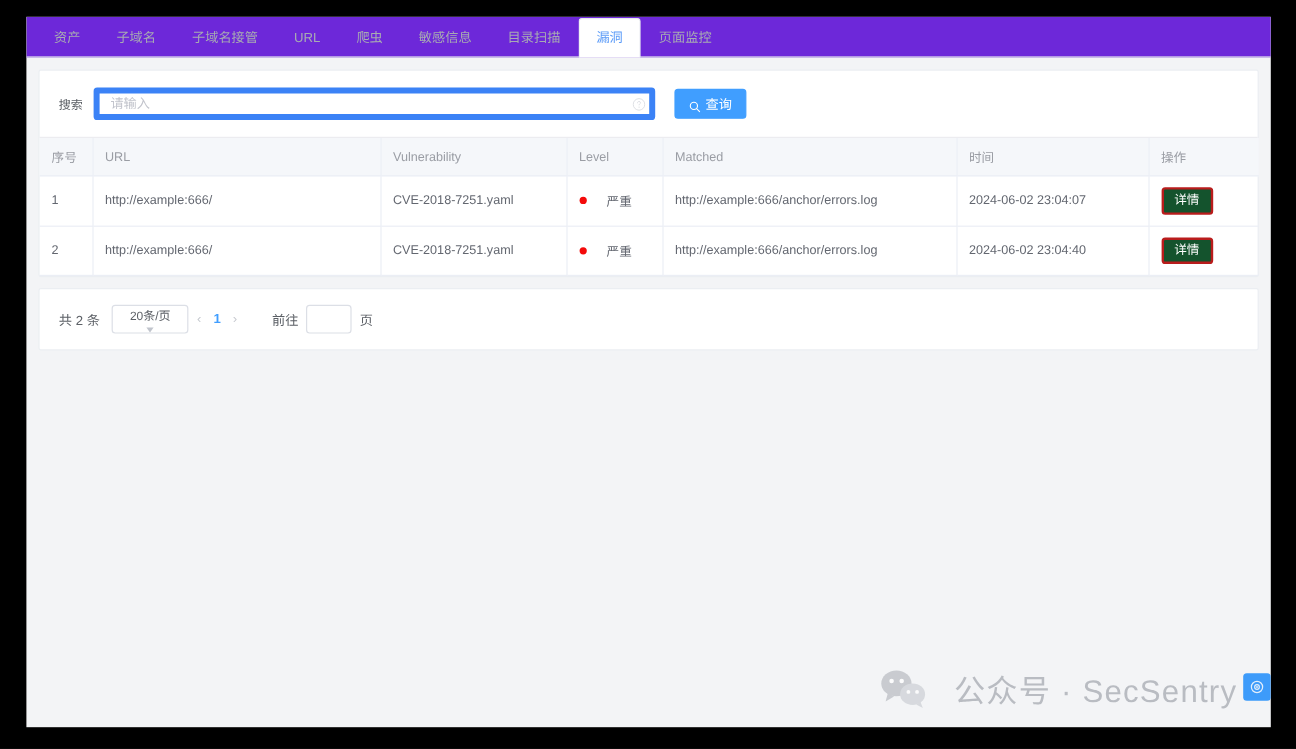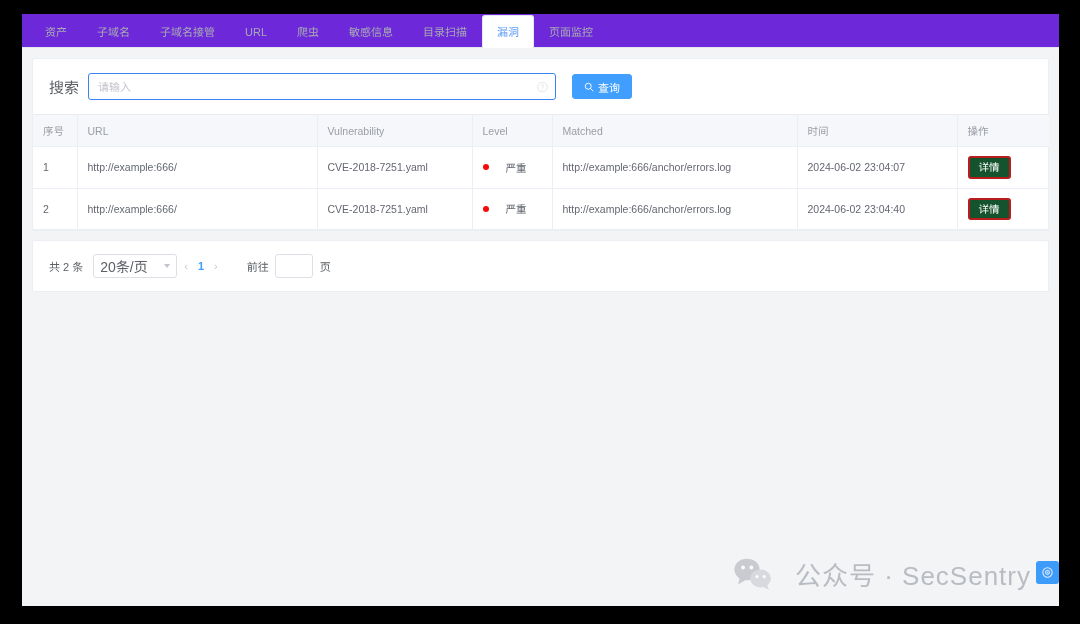--- a/index.html
+++ b/index.html
@@ -61,34 +61,34 @@
   }
 
   
   .search-panel {
     display: flex;
     align-items: center;
     padding: 14px 16px;
     border-bottom: 1px solid #ececf0;
   }
   .search-label {
-    font-size: 15px;
+    font-size: 10px;
     color: #5c6066;
     margin-right: 9px;
     white-space: nowrap;
   }
   .search-input-wrap {
     position: relative;
     width: 468px;
     height: 27px;
   }
   .search-input {
     width: 100%;
     height: 27px;
-    border: 1px solid #3b82f6;
+    border: 5px solid #3b82f6;
     border-radius: 3px;
     font-size: 11px;
     color: #4a4d52;
     padding: 0 26px 0 9px;
     outline: none;
     background: #fff;
     font-family: inherit;
   }
   .search-input::placeholder { color: #c2c4cc; }
   .help-icon {
@@ -101,21 +101,21 @@
   .query-btn {
     margin-left: 16px;
     height: 25px;
     padding: 4px 11px;
     background: #409eff;
     border: 1px solid #409eff;
     border-radius: 3px;
     color: #ffffff;
     font-size: 11px;
     display: inline-flex;
-    align-items: center;
+    align-items: flex-end;
     gap: 4px;
     cursor: pointer;
     font-family: inherit;
     white-space: nowrap;
   }
   .query-btn svg { display: block; }
   table.data-table {
     width: 100%;
     border-collapse: collapse;
     table-layout: fixed;
@@ -182,31 +182,32 @@
     display: flex;
     align-items: center;
   }
   .pg-total {
     font-size: 11px;
     color: #5c6066;
     margin-right: 10px;
     white-space: nowrap;
   }
   .pg-select {
-    width: 84px; height: 24px;
+    width: 64px; height: 24px;
     border: 1px solid #dcdfe6;
     border-radius: 3px;
     display: flex;
     align-items: center;
     justify-content: space-between;
     padding: 0 6px;
-    font-size: 14px;
+    font-size: 10px;
     color: #5c6066;
     cursor: pointer;
     background: #fff;
+    flex-direction: column;
   }
   .chev-down {
     width: 0; height: 0;
     border-left: 3.5px solid transparent;
     border-right: 3.5px solid transparent;
     border-top: 4px solid #c0c4cc;
   }
   .pg-arrow {
     font-size: 11px;
     color: #c6c9cf;

